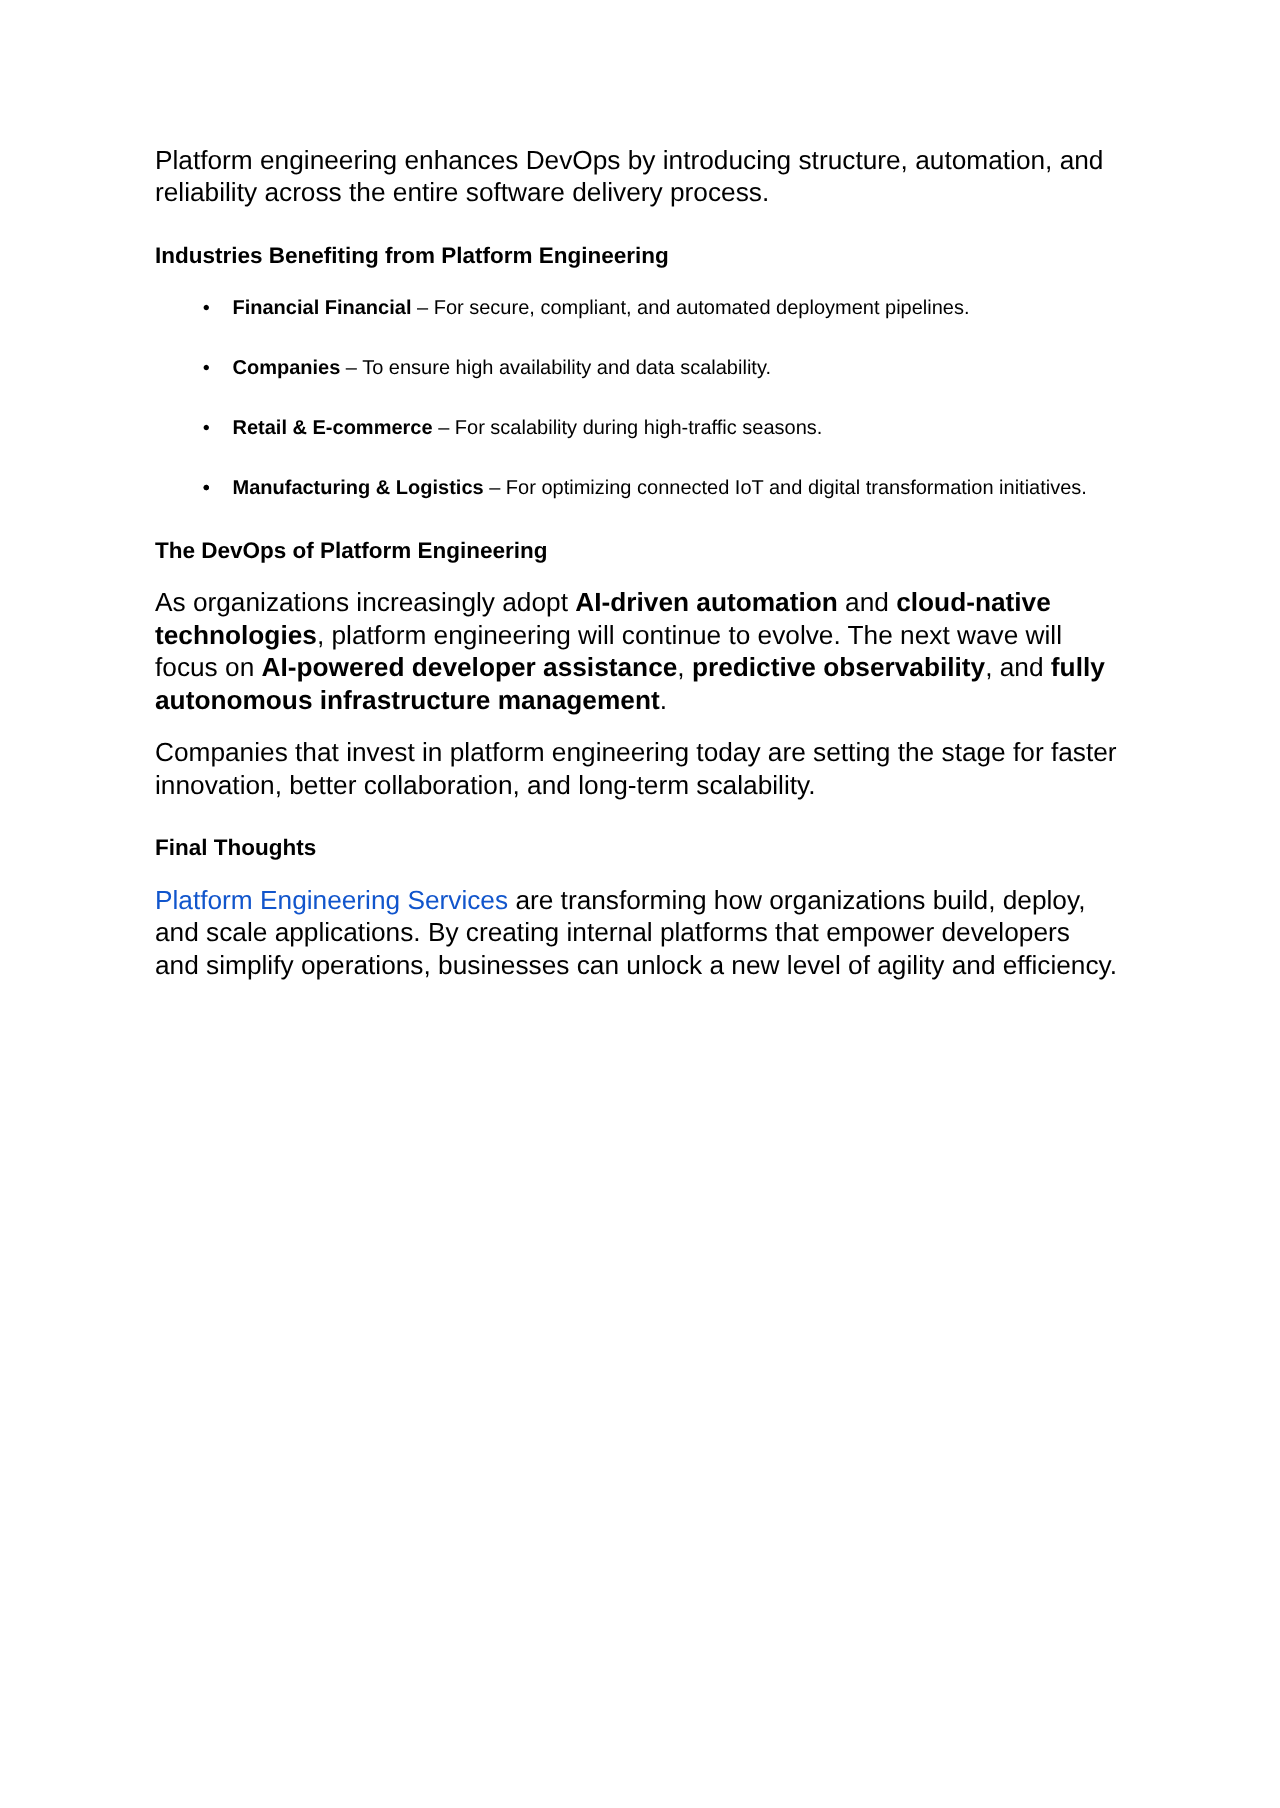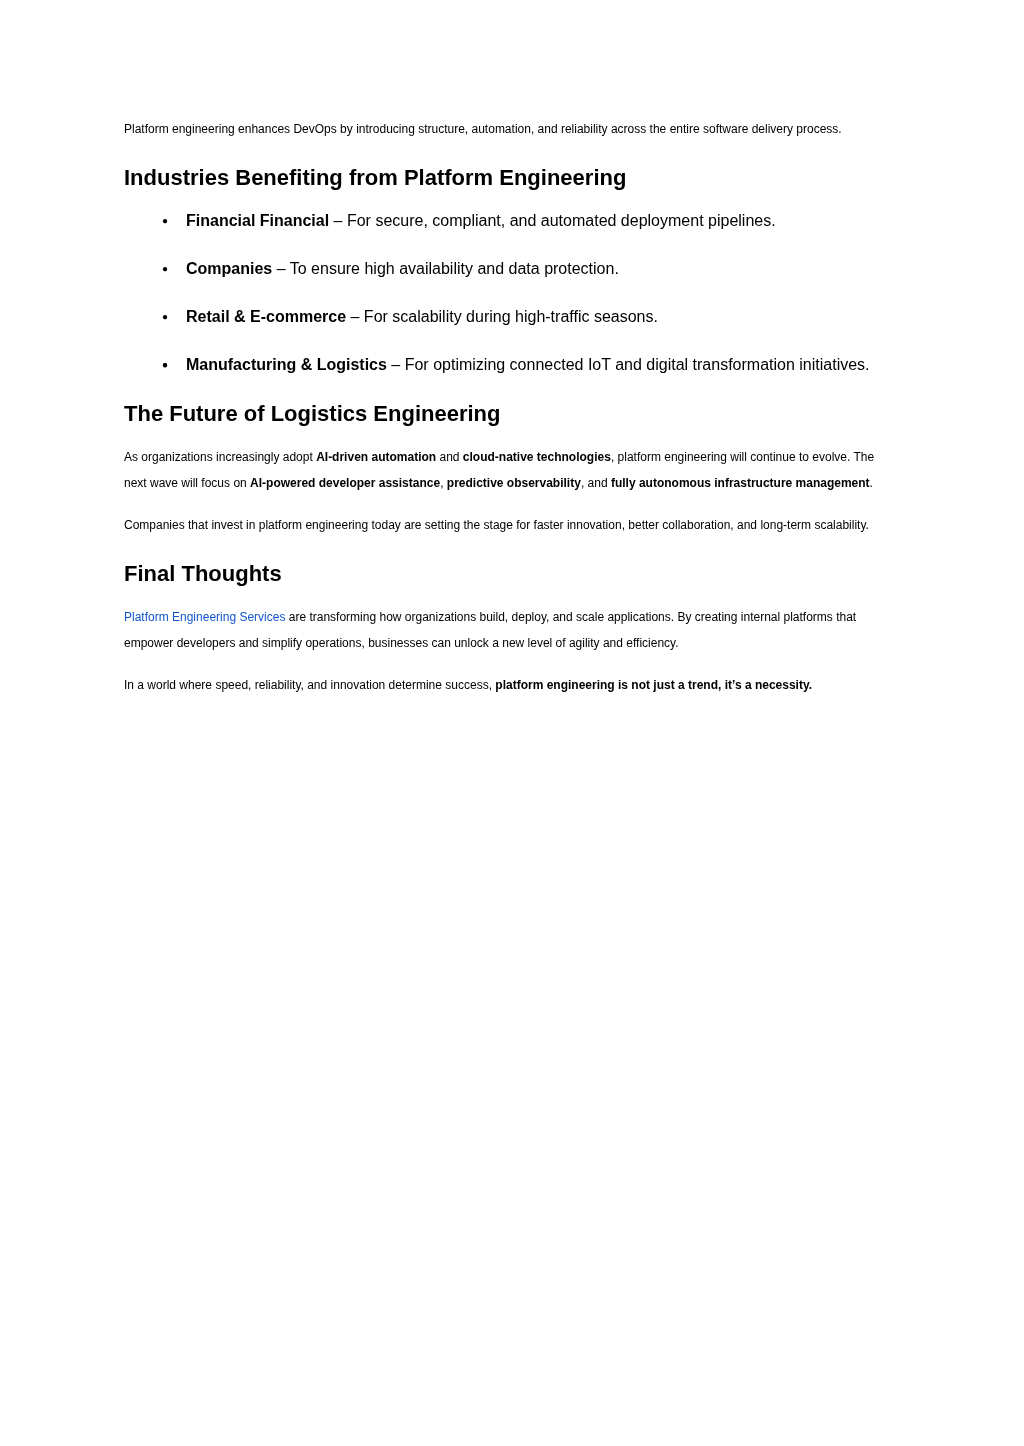--- a/index.html
+++ b/index.html
@@ -13,27 +13,27 @@
     overflow: hidden;
   }
   .page {
     box-sizing: border-box;
     width: 1024px;
     height: 1446px;
     padding: 116px 130px 0 124px;
     background: #ffffff;
   }
   .body-text {
-    font-size: 12px;
+    font-size: 21px;
     line-height: 26px;
     margin: 0 0 16px 0;
     color: #000000;
   }
   .heading {
-    font-size: 22px;
+    font-size: 18px;
     line-height: 28px;
     font-weight: 700;
     margin: 22px 0 16px 0;
     color: #000000;
   }
   ul.industry-list {
     list-style: none;
     margin: 0 0 6px 0;
     padding: 0;
   }
@@ -62,31 +62,30 @@
 <body>
 
 <div class="page">
 
   <p class="body-text">Platform engineering enhances DevOps by introducing structure, automation, and reliability across the entire software delivery process.</p>
 
   <h2 class="heading">Industries Benefiting from Platform Engineering</h2>
 
   <ul class="industry-list">
     <li><span class="bullet">●</span><span><strong>Financial Financial</strong><span> – For secure, compliant, and automated deployment pipelines.</span></span></li>
-    <li><span class="bullet">●</span><span><strong>Companies</strong><span> – To ensure high availability and data protection.</span></span></li>
+    <li><span class="bullet">●</span><span><strong>Companies</strong><span> – To ensure high availability and data scalability.</span></span></li>
     <li><span class="bullet">●</span><span><strong>Retail &amp; E-commerce</strong><span> – For scalability during high-traffic seasons.</span></span></li>
     <li><span class="bullet">●</span></li>
     <li><span class="bullet">●</span><span><strong>Manufacturing &amp; Logistics</strong><span> – For optimizing connected IoT and digital transformation initiatives.</span></span></li>
   </ul>
 
-  <h2 class="heading">The Future of Logistics Engineering</h2>
+  <h2 class="heading">The DevOps of Platform Engineering</h2>
 
   <p class="body-text"><span>As organizations increasingly adopt </span><strong>AI-driven automation</strong><span> and </span><strong>cloud-native technologies</strong><span>, platform engineering will continue to evolve. The next wave will focus on </span><strong>AI-powered developer assistance</strong><span>, </span><strong>predictive observability</strong><span>, and </span><strong>fully autonomous infrastructure management</strong><span>.</span></p>
 
   <p class="body-text">Companies that invest in platform engineering today are setting the stage for faster innovation, better collaboration, and long-term scalability.</p>
 
   <h2 class="heading">Final Thoughts</h2>
 
   <p class="body-text"><a class="doc-link">Platform Engineering Services</a><span> are transforming how organizations build, deploy, and scale applications. By creating internal platforms that empower developers and simplify operations, businesses can unlock a new level of agility and efficiency.</span></p>
 
-  <p class="body-text"><span>In a world where speed, reliability, and innovation determine success, </span><strong>platform engineering is not just a trend, it’s a necessity.</strong></p>
 
 </div>
 
 </body></html>

